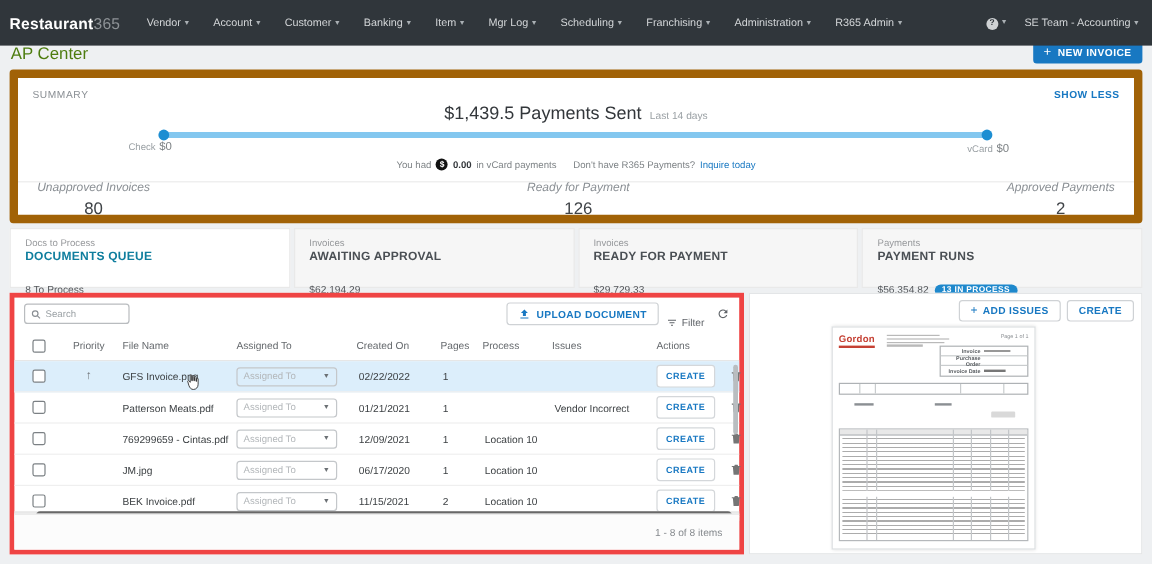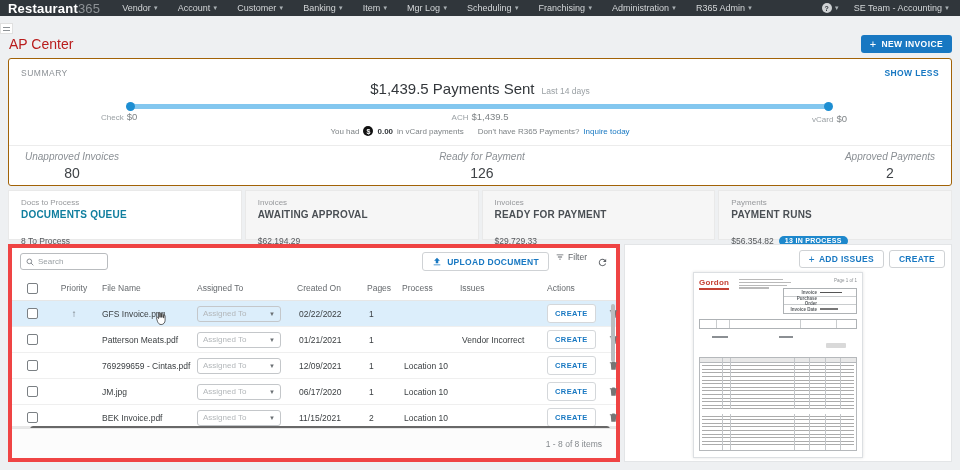--- a/index.html
+++ b/index.html
@@ -1,38 +1,38 @@
 <!DOCTYPE html>
 <html><head>
 <meta charset="utf-8">
 <style>
   * { margin:0; padding:0; box-sizing:border-box; }
   html,body { width:960px; height:470px; }
   body { position:relative; background:#eef0f2; font-family:"Liberation Sans",sans-serif; overflow:hidden; color:#3c4043; }
 
   
-  .topnav { position:absolute; top:0; left:0; right:0; height:16px; background:#30363b; display:flex; align-items:center; z-index:5; }
+  .topnav { position:absolute; top:0; left:0; right:0; height:38px; background:#30363b; display:flex; align-items:center; z-index:5; }
   .brand { margin-left:8px; font-size:13px; font-weight:bold; color:#fff; letter-spacing:.2px; white-space:nowrap; }
   .brand .light { color:#8d9296; font-weight:normal; }
   .nav-items { display:flex; margin-left:22px; gap:19px; }
   .nav-item { font-size:9px; color:#d3d6d8; cursor:pointer; white-space:nowrap; }
   .caret { font-size:6px; color:#aab0b4; margin-left:2px; vertical-align:1px; }
   .nav-right { margin-left:auto; display:flex; align-items:center; gap:14px; margin-right:10px; }
   .help-circle { width:10px; height:10px; border-radius:50%; background:#cfd2d4; color:#30363b; font-size:7px; font-weight:bold; display:inline-flex; align-items:center; justify-content:center; }
   .account { font-size:9px; color:#d3d6d8; cursor:pointer; white-space:nowrap; }
 
   
   .hamburger { position:absolute; top:23px; left:0; width:13px; height:11px; background:#fff; border:1px solid #e0e0e0; display:flex; flex-direction:column; justify-content:center; gap:2px; padding:0 2px; }
   .hamburger i { display:block; height:1px; background:#8d9296; }
-  .page-title { position:absolute; top:36px; left:9px; font-size:14px; color:#b91c1c; }
+  .page-title { position:absolute; top:36px; left:9px; font-size:14px; color:#4d7c0f; }
   .new-invoice-btn { position:absolute; top:35px; right:8px; height:18px; background:#1878c2; color:#fff; font-size:8.5px; font-weight:bold; letter-spacing:.4px; border:none; border-radius:3px; padding:0 9px; display:flex; align-items:center; gap:5px; cursor:pointer; }
   .new-invoice-btn .plus { font-size:11px; font-weight:normal; }
 
   
-  .summary-card { position:absolute; top:58px; left:8px; right:8px; height:128px; background:#fff; border:1px solid #a16207; border-radius:3px; }
+  .summary-card { position:absolute; top:58px; left:8px; right:8px; height:128px; background:#fff; border:7px solid #a16207; border-radius:3px; }
   .summary-label { position:absolute; top:9px; left:12px; font-size:8.5px; color:#8a8f94; letter-spacing:.5px; }
   .show-less { position:absolute; top:9px; right:12px; font-size:8.5px; font-weight:bold; color:#1878c2; letter-spacing:.4px; cursor:pointer; }
   .headline { position:absolute; top:21px; left:0; right:0; text-align:center; font-size:15px; color:#33373b; }
   .headline .period { font-size:8.5px; color:#9aa0a4; margin-left:7px; }
   .pay-bar { position:absolute; top:45px; left:119px; right:120px; height:5px; background:#83c7ef; border-radius:3px; }
   .pay-bar .dot { position:absolute; top:-2px; width:9px; height:9px; border-radius:50%; background:#1d8ed2; }
   .pay-bar .dot.l { left:-2px; } .pay-bar .dot.r { right:-2px; }
   .bar-label { position:absolute; font-size:8px; color:#9aa0a4; }
   .bar-label .amt { font-size:9.5px; color:#7e8386; margin-left:3px; }
   .bl-check { top:52px; left:92px; }
@@ -59,21 +59,21 @@
 
   
   .main-row { position:absolute; top:244px; left:8px; right:8px; height:218px; display:flex; gap:4px; }
   .left-panel { position:relative; width:612px; flex:none; background:#fff; border:4px solid #ef4444; }
   .right-panel { position:relative; flex:1; background:#fff; border:1px solid #e3e5e7; }
 
   
   .search-box { position:absolute; top:5px; left:8px; width:88px; height:17px; border:1px solid #b9bcbf; border-radius:3px; display:flex; align-items:center; padding:0 5px; gap:4px; background:#fff; }
   .search-box .ph { font-size:8px; color:#9aa0a4; }
   .upload-btn { position:absolute; top:4px; right:67px; height:19px; border:1px solid #cfd2d5; border-radius:3px; background:#fff; color:#1878c2; font-size:8.5px; font-weight:bold; letter-spacing:.3px; padding:0 9px; display:flex; align-items:center; gap:5px; cursor:pointer; }
-  .filter-group { position:absolute; top:4px; right:29px; display:flex; align-items:center; gap:3px; font-size:8.5px; color:#5f6368; cursor:pointer;justify-content:flex-end; }
+  .filter-group { position:absolute; top:16px; right:29px; display:flex; align-items:center; gap:3px; font-size:8.5px; color:#5f6368; cursor:pointer;justify-content:flex-end; }
   .refresh-btn { position:absolute; top:6px; right:8px; cursor:pointer; }
 
   
   .grid-row { display:grid; grid-template-columns:40px 44px 101px 100px 70px 35px 58px 77px 1fr; align-items:center; }
   .thead { position:absolute; top:28px; left:0; right:0; height:25px; border-bottom:1px solid #e6e6e6; font-size:8.5px; color:#666a6e; }
   .rows-wrap { position:absolute; top:53px; left:0; right:0; height:130px; }
   .trow { height:26px; border-bottom:1px solid #efefef; font-size:8.5px; color:#3c4043; }
   .trow.selected { background:#dceefb; }
   .cb { width:11px; height:11px; border:1px solid #7b8084; border-radius:2px; margin:0 auto; background:#fff; cursor:pointer; }
   .trow.selected .cb { background:#fff; }
@@ -167,21 +167,20 @@
   <div class="summary-label">SUMMARY</div>
   <div class="show-less">SHOW LESS</div>
   <div class="headline">
     <span>$1,439.5 Payments Sent</span><span class="period">Last 14 days</span>
   </div>
   <div class="pay-bar">
     <span class="dot l"></span>
     <span class="dot r"></span>
   </div>
   <div class="bar-label bl-check"><span>Check</span><span class="amt">$0</span></div>
-  <div class="bar-label bl-ach"><span>ACH</span><span class="amt">$1,439.5</span></div>
   <div class="bar-label bl-vcard"><span>vCard</span><span class="amt">$0</span></div>
   <div class="vcard-line">
     <span>You had</span>
     <span class="dollar-circle">$</span>
     <b>0.00</b>
     <span>in vCard payments</span>
     <span style="width:6px"></span>
     <span>Don't have R365 Payments?</span>
     <span class="inquire">Inquire today</span>
   </div>

